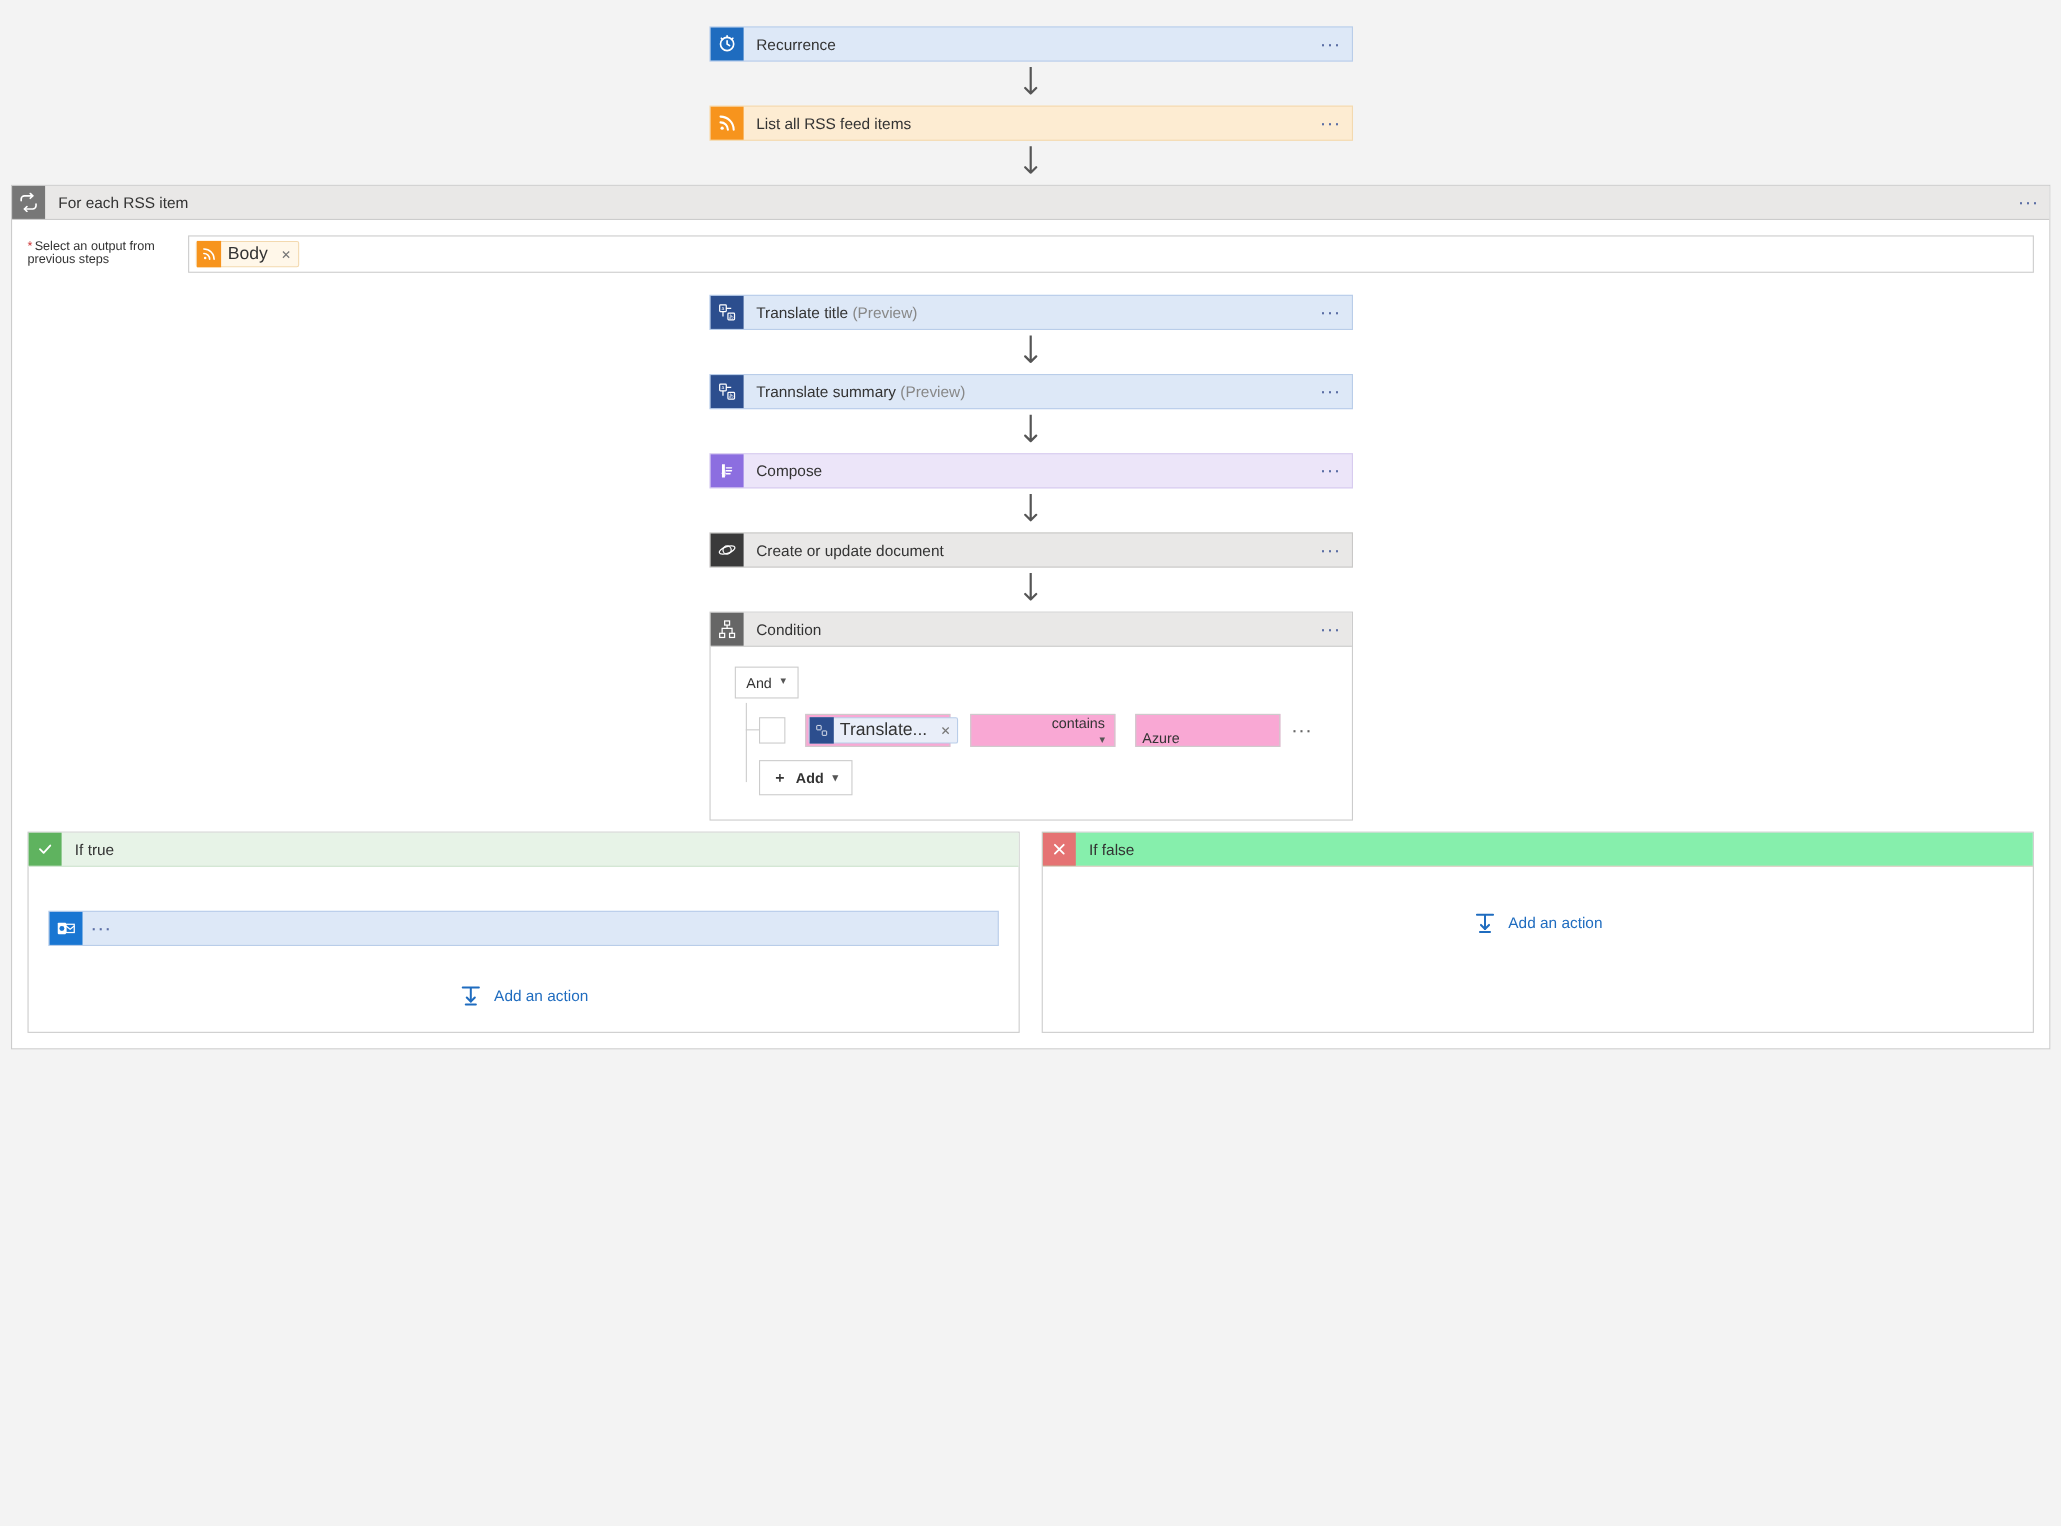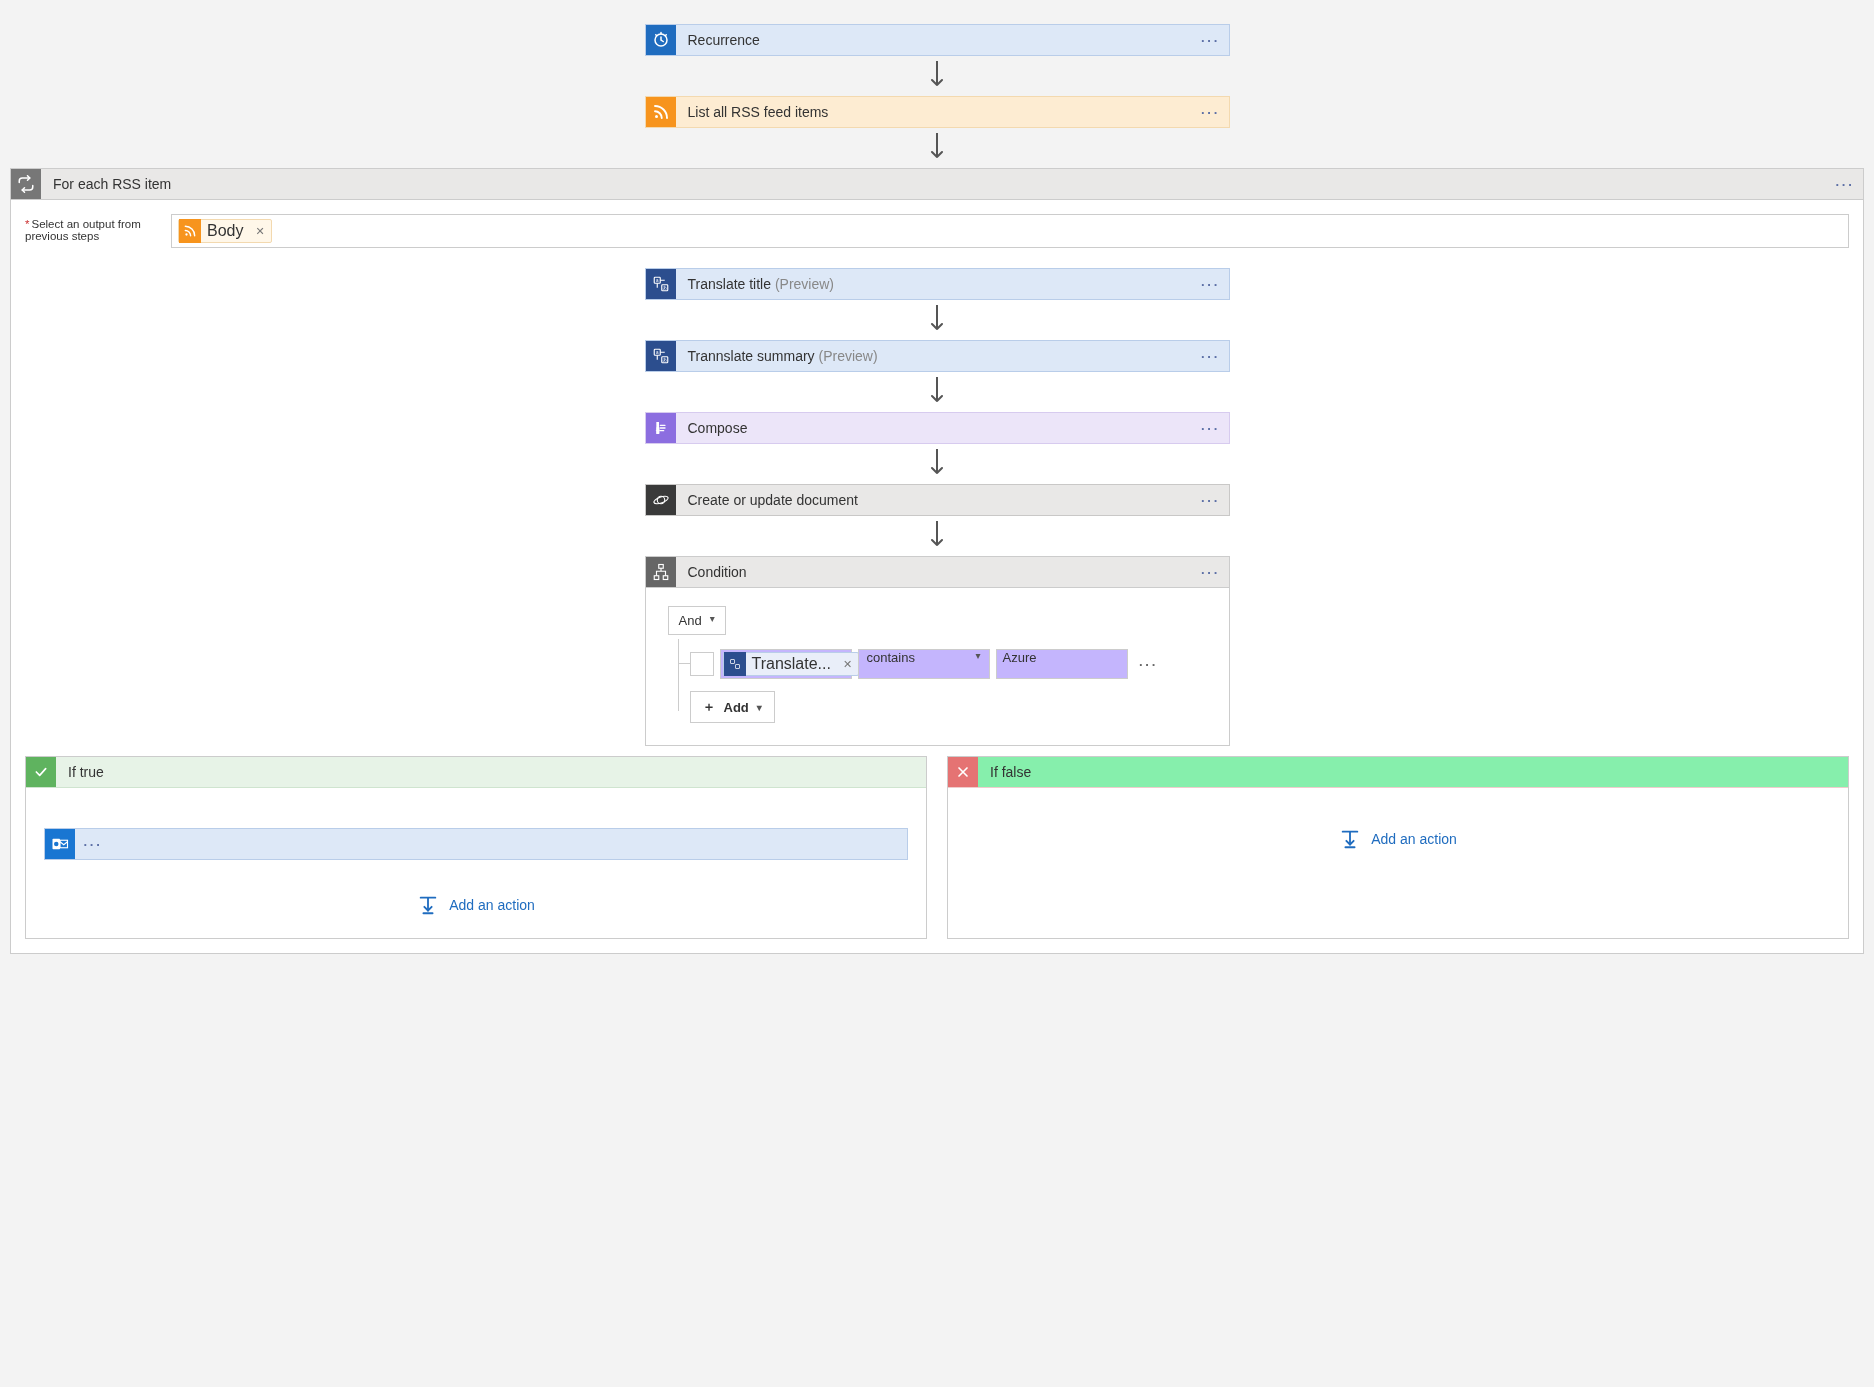--- a/index.html
+++ b/index.html
@@ -110,25 +110,25 @@
     width: 1px; background: #ccc;
   }
   .tree-rail::after {
     content: ""; position: absolute; left: 10px; top: 14px; width: 12px; height: 1px; background: #ccc;
   }
   .rule-row { display: flex; align-items: center; gap: 6px; }
   .rule-checkbox {
     width: 24px; height: 24px; border: 1px solid #ccc; background: #fff;
   }
   .rule-field {
-    height: 30px; border: 1px solid #ccc; background: #c4b5fd;
-    display: flex; align-items: flex-start; padding: 0 6px; font-size: 13px;
+    height: 30px; border: 1px solid #ccc; background: #f9a8d4;
+    display: flex; align-items: flex-end; padding: 0 6px; font-size: 13px; margin-left: 12px;
   }
   .rule-token-field { width: 132px; padding: 2px; }
-  .rule-op-field  { width: 132px; justify-content: space-between; padding: 0 8px;}
+  .rule-op-field  { width: 132px; justify-content: space-between; padding: 0 8px; flex-direction: column;}
   .rule-val-field { width: 132px; }
   .rule-menu { width: 30px; text-align: center; color: #666; letter-spacing: 2px; font-weight: bold; cursor: pointer; }
 
   .add-row { margin-left: 22px; margin-top: 12px; }
   .add-btn {
     display: inline-flex; align-items: center; gap: 8px;
     border: 1px solid #ccc; padding: 6px 12px; background: #fff; cursor: pointer;
     font-size: 13px; font-weight: 600;
   }
 

